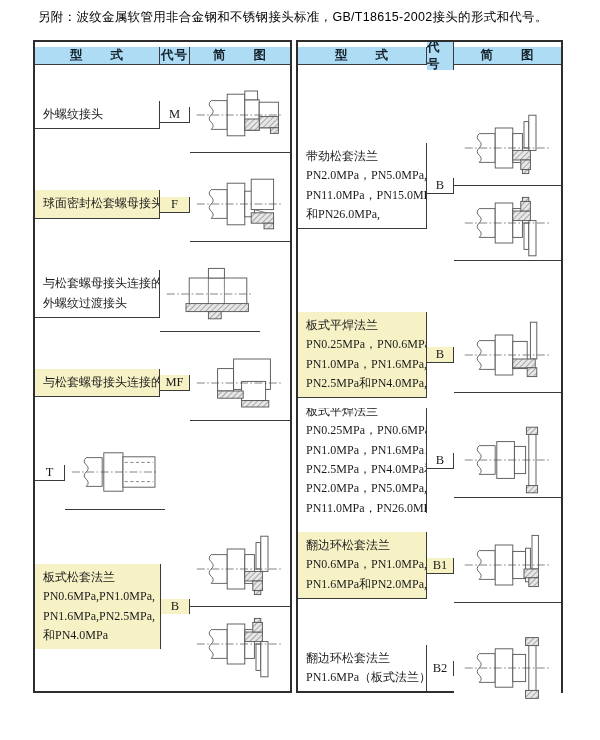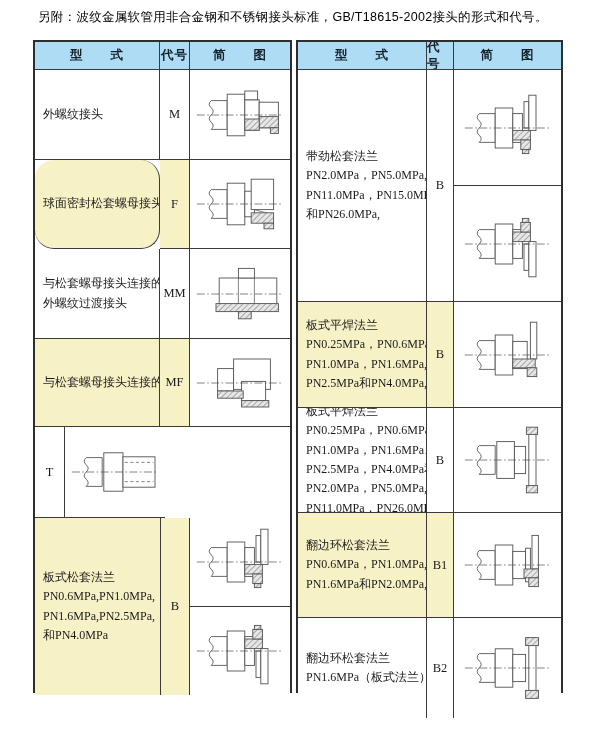--- a/index.html
+++ b/index.html
@@ -8,21 +8,21 @@
     font-family:"Liberation Sans",sans-serif;color:#1a1a1a;overflow:hidden;
   }
   #title{
     position:absolute;left:38px;top:9px;width:540px;
     font-size:12.5px;letter-spacing:0.3px;color:#000;
     font-family:"Liberation Sans",sans-serif;
   }
   .ftable{
     position:absolute;border:2px solid #2e2e2e;background:#fff;box-sizing:border-box;
   }
-  .trow{display:flex;box-sizing:border-box;overflow:hidden;}
+  .trow{display:flex;box-sizing:border-box;overflow:hidden;align-items:center;}
   .cell{
     box-sizing:border-box;border-right:1px solid #3a3a3a;border-bottom:1px solid #3a3a3a;
     overflow:hidden;
   }
   .cell.last{border-right:none;}
   .trow:last-child .cell{border-bottom:none;}
   .hcell{
     display:flex;align-items:center;justify-content:center;
     background:#aedcf5;font-size:12.5px;color:#15222b;
     font-family:"Liberation Serif",serif;font-weight:bold;letter-spacing:1px;
@@ -74,21 +74,21 @@
             <rect x="84" y="29" width="24" height="32" fill="#fff" stroke="#555" stroke-width="1.15"></rect>
             <rect x="84" y="47" width="24" height="14" fill="url(#h1)" stroke="#555" stroke-width="1.15"></rect>
             <rect x="66" y="50" width="18" height="14" fill="url(#h1)" stroke="#555" stroke-width="1.15"></rect>
             <rect x="98" y="61" width="10" height="7" fill="url(#h1)" stroke="#555" stroke-width="1.15"></rect>
             <line x1="6" y1="45" x2="114" y2="45" stroke="#555" stroke-width="0.9" stroke-dasharray="10 3 2 3"></line>
           </svg>
         </div>
       </div>
     </div>
     <div class="trow" style="height: 89px;">
-      <div class="cell ctype hl" style="width: 125px; border-radius: 19px;">
+      <div class="cell ctype hl" style="width: 125px;">
         <div class="tline">球面密封松套螺母接头</div>
       </div>
       <div class="cell ccode hl" style="width: 30px;">F</div>
       <div class="cell cdiag last" style="width: 100px;">
         <div class="dsub">
           <svg viewBox="0 0 120 90" width="96" height="74">
             <defs>
               <pattern id="h2" width="5" height="5" patternUnits="userSpaceOnUse" patternTransform="rotate(45)">
                 <rect width="5" height="5" fill="#e7e7e7"></rect>
                 <line x1="0" y1="0" x2="0" y2="5" stroke="#6a6a6a" stroke-width="1.3"></line>
@@ -104,21 +104,20 @@
             <line x1="6" y1="45" x2="114" y2="45" stroke="#555" stroke-width="0.9" stroke-dasharray="10 3 2 3"></line>
           </svg>
         </div>
       </div>
     </div>
     <div class="trow" style="height: 90px;">
       <div class="cell ctype" style="width: 125px;">
         <div class="tline">与松套螺母接头连接的</div>
         <div class="tline">外螺纹过渡接头</div>
       </div>
-      <div class="cell ccode" style="width: 30px;">MM</div>
       <div class="cell cdiag last" style="width: 100px;">
         <div class="dsub">
           <svg viewBox="0 0 120 90" width="96" height="74">
             <defs>
               <pattern id="h3" width="5" height="5" patternUnits="userSpaceOnUse" patternTransform="rotate(45)">
                 <rect width="5" height="5" fill="#e7e7e7"></rect>
                 <line x1="0" y1="0" x2="0" y2="5" stroke="#6a6a6a" stroke-width="1.3"></line>
               </pattern>
             </defs>
             <rect x="34" y="25" width="72" height="40" fill="#fff" stroke="#555" stroke-width="1.15"></rect>

